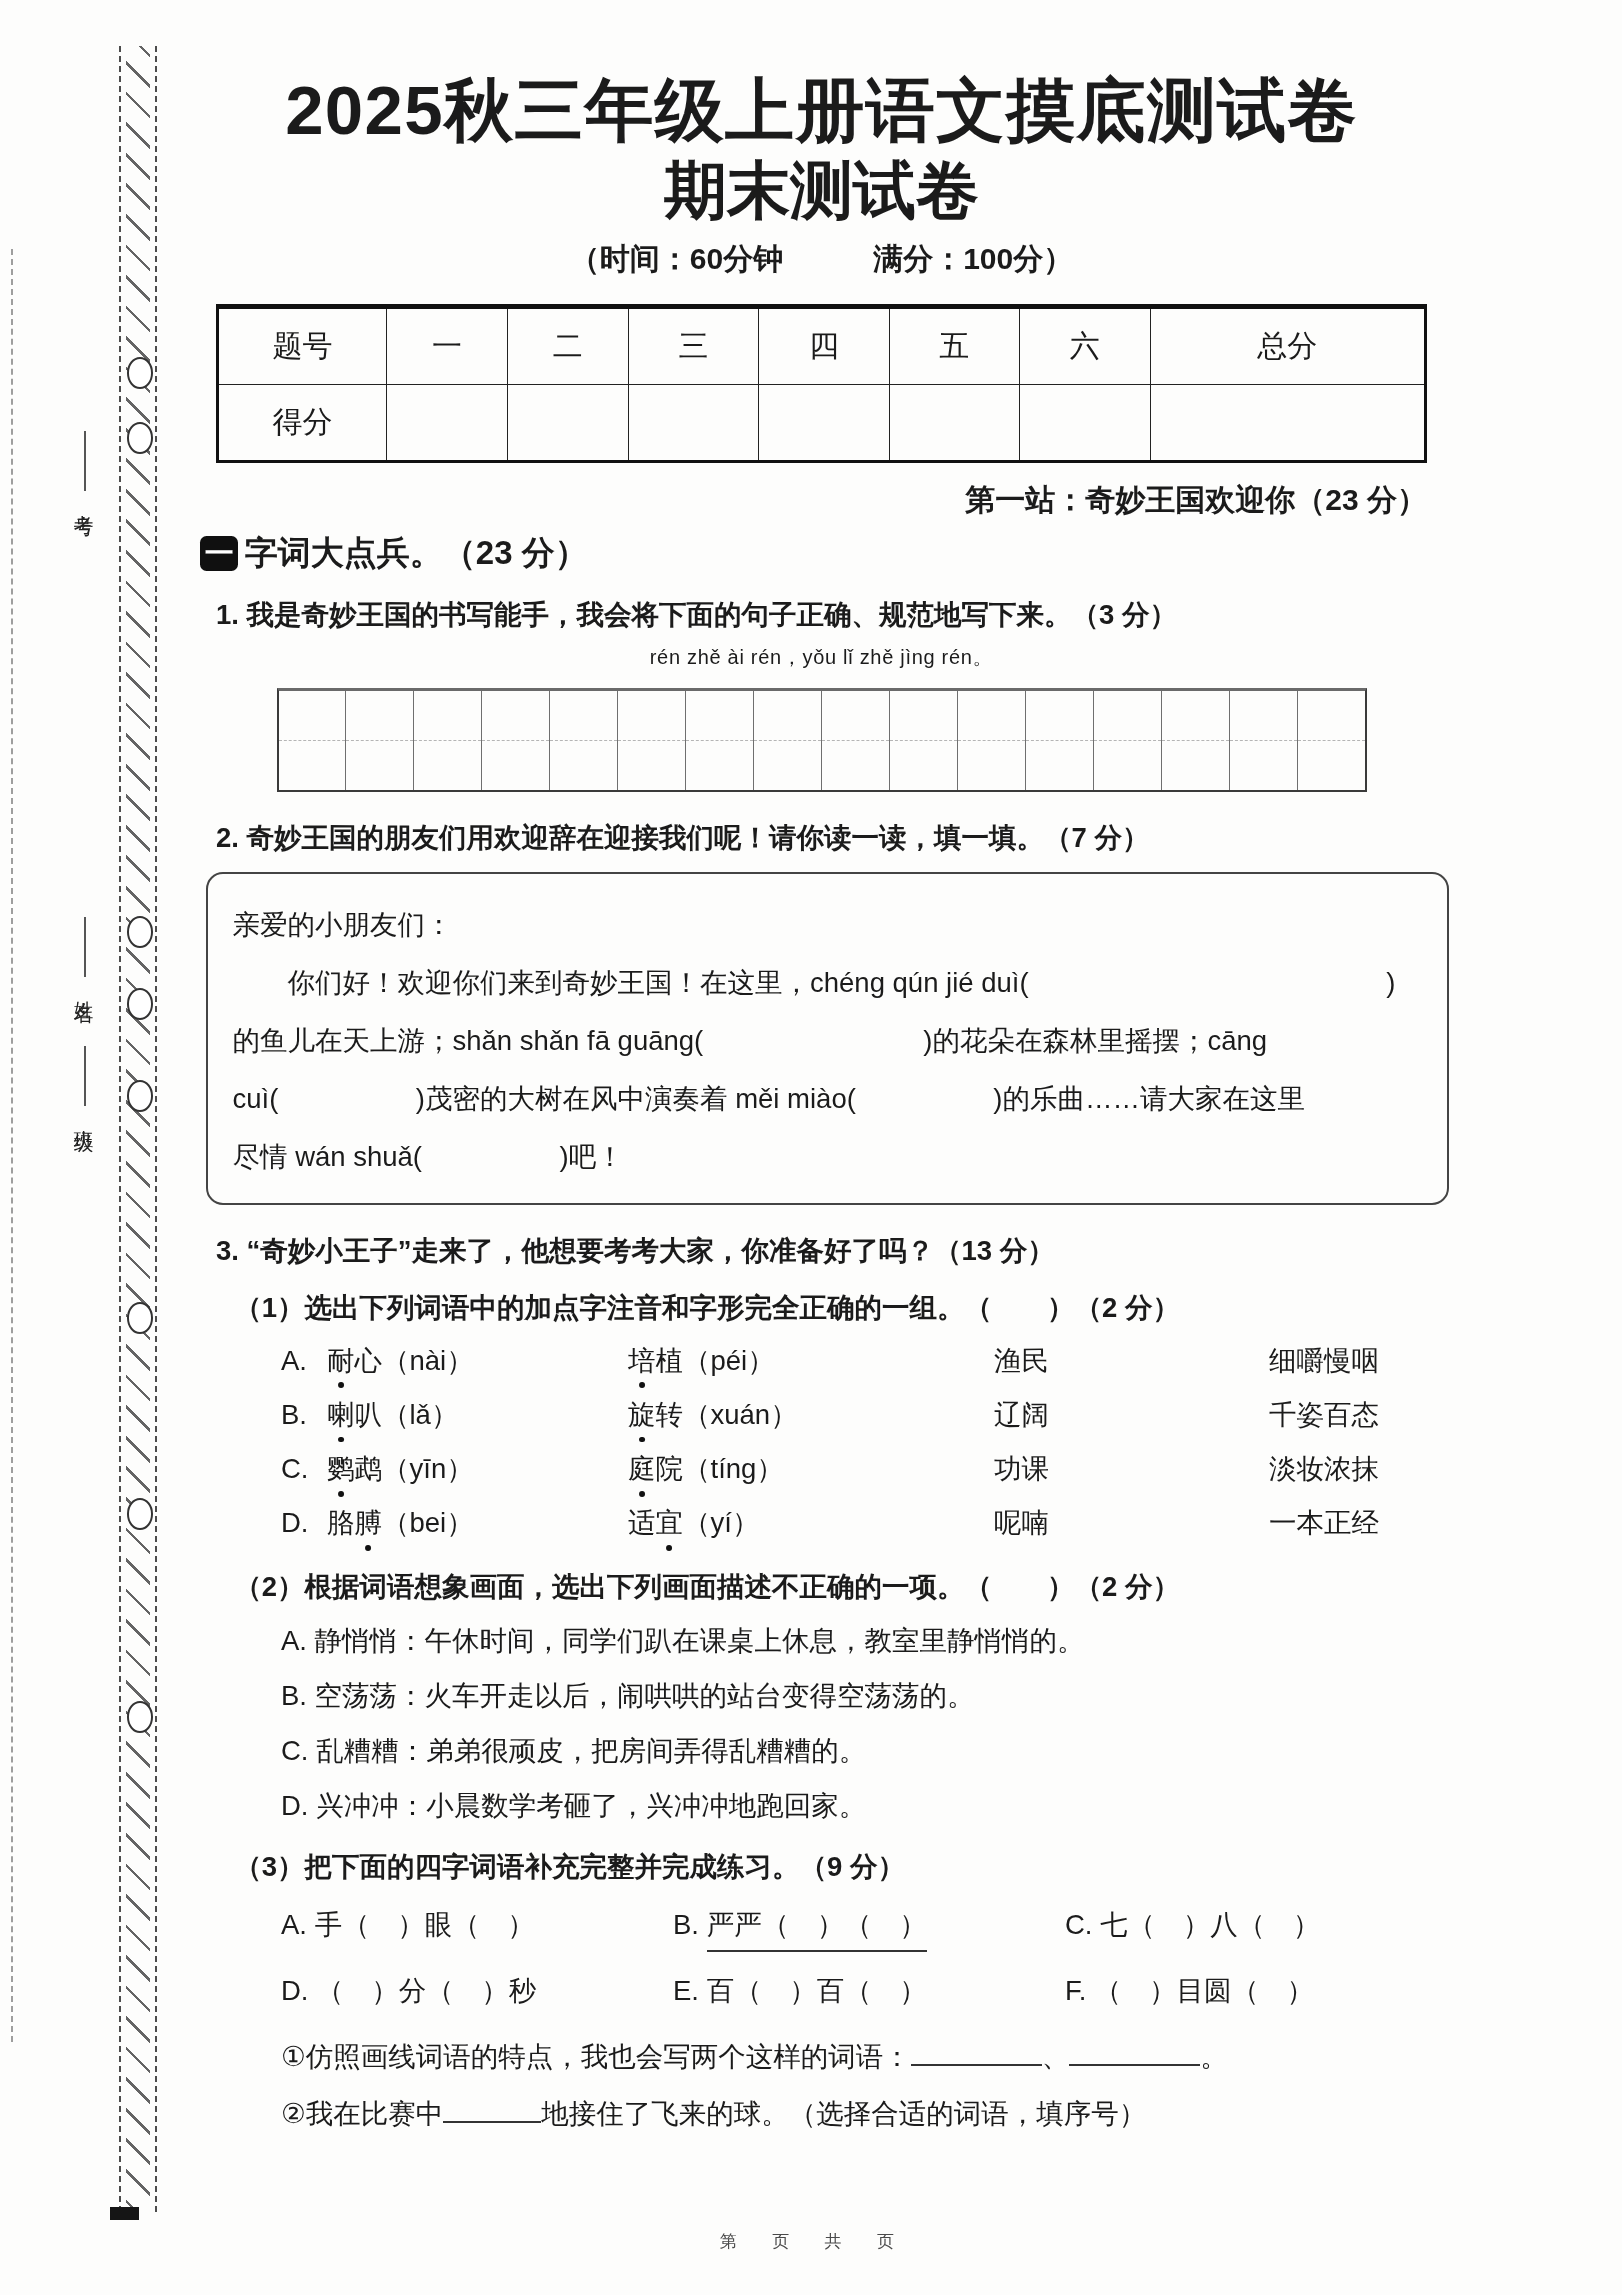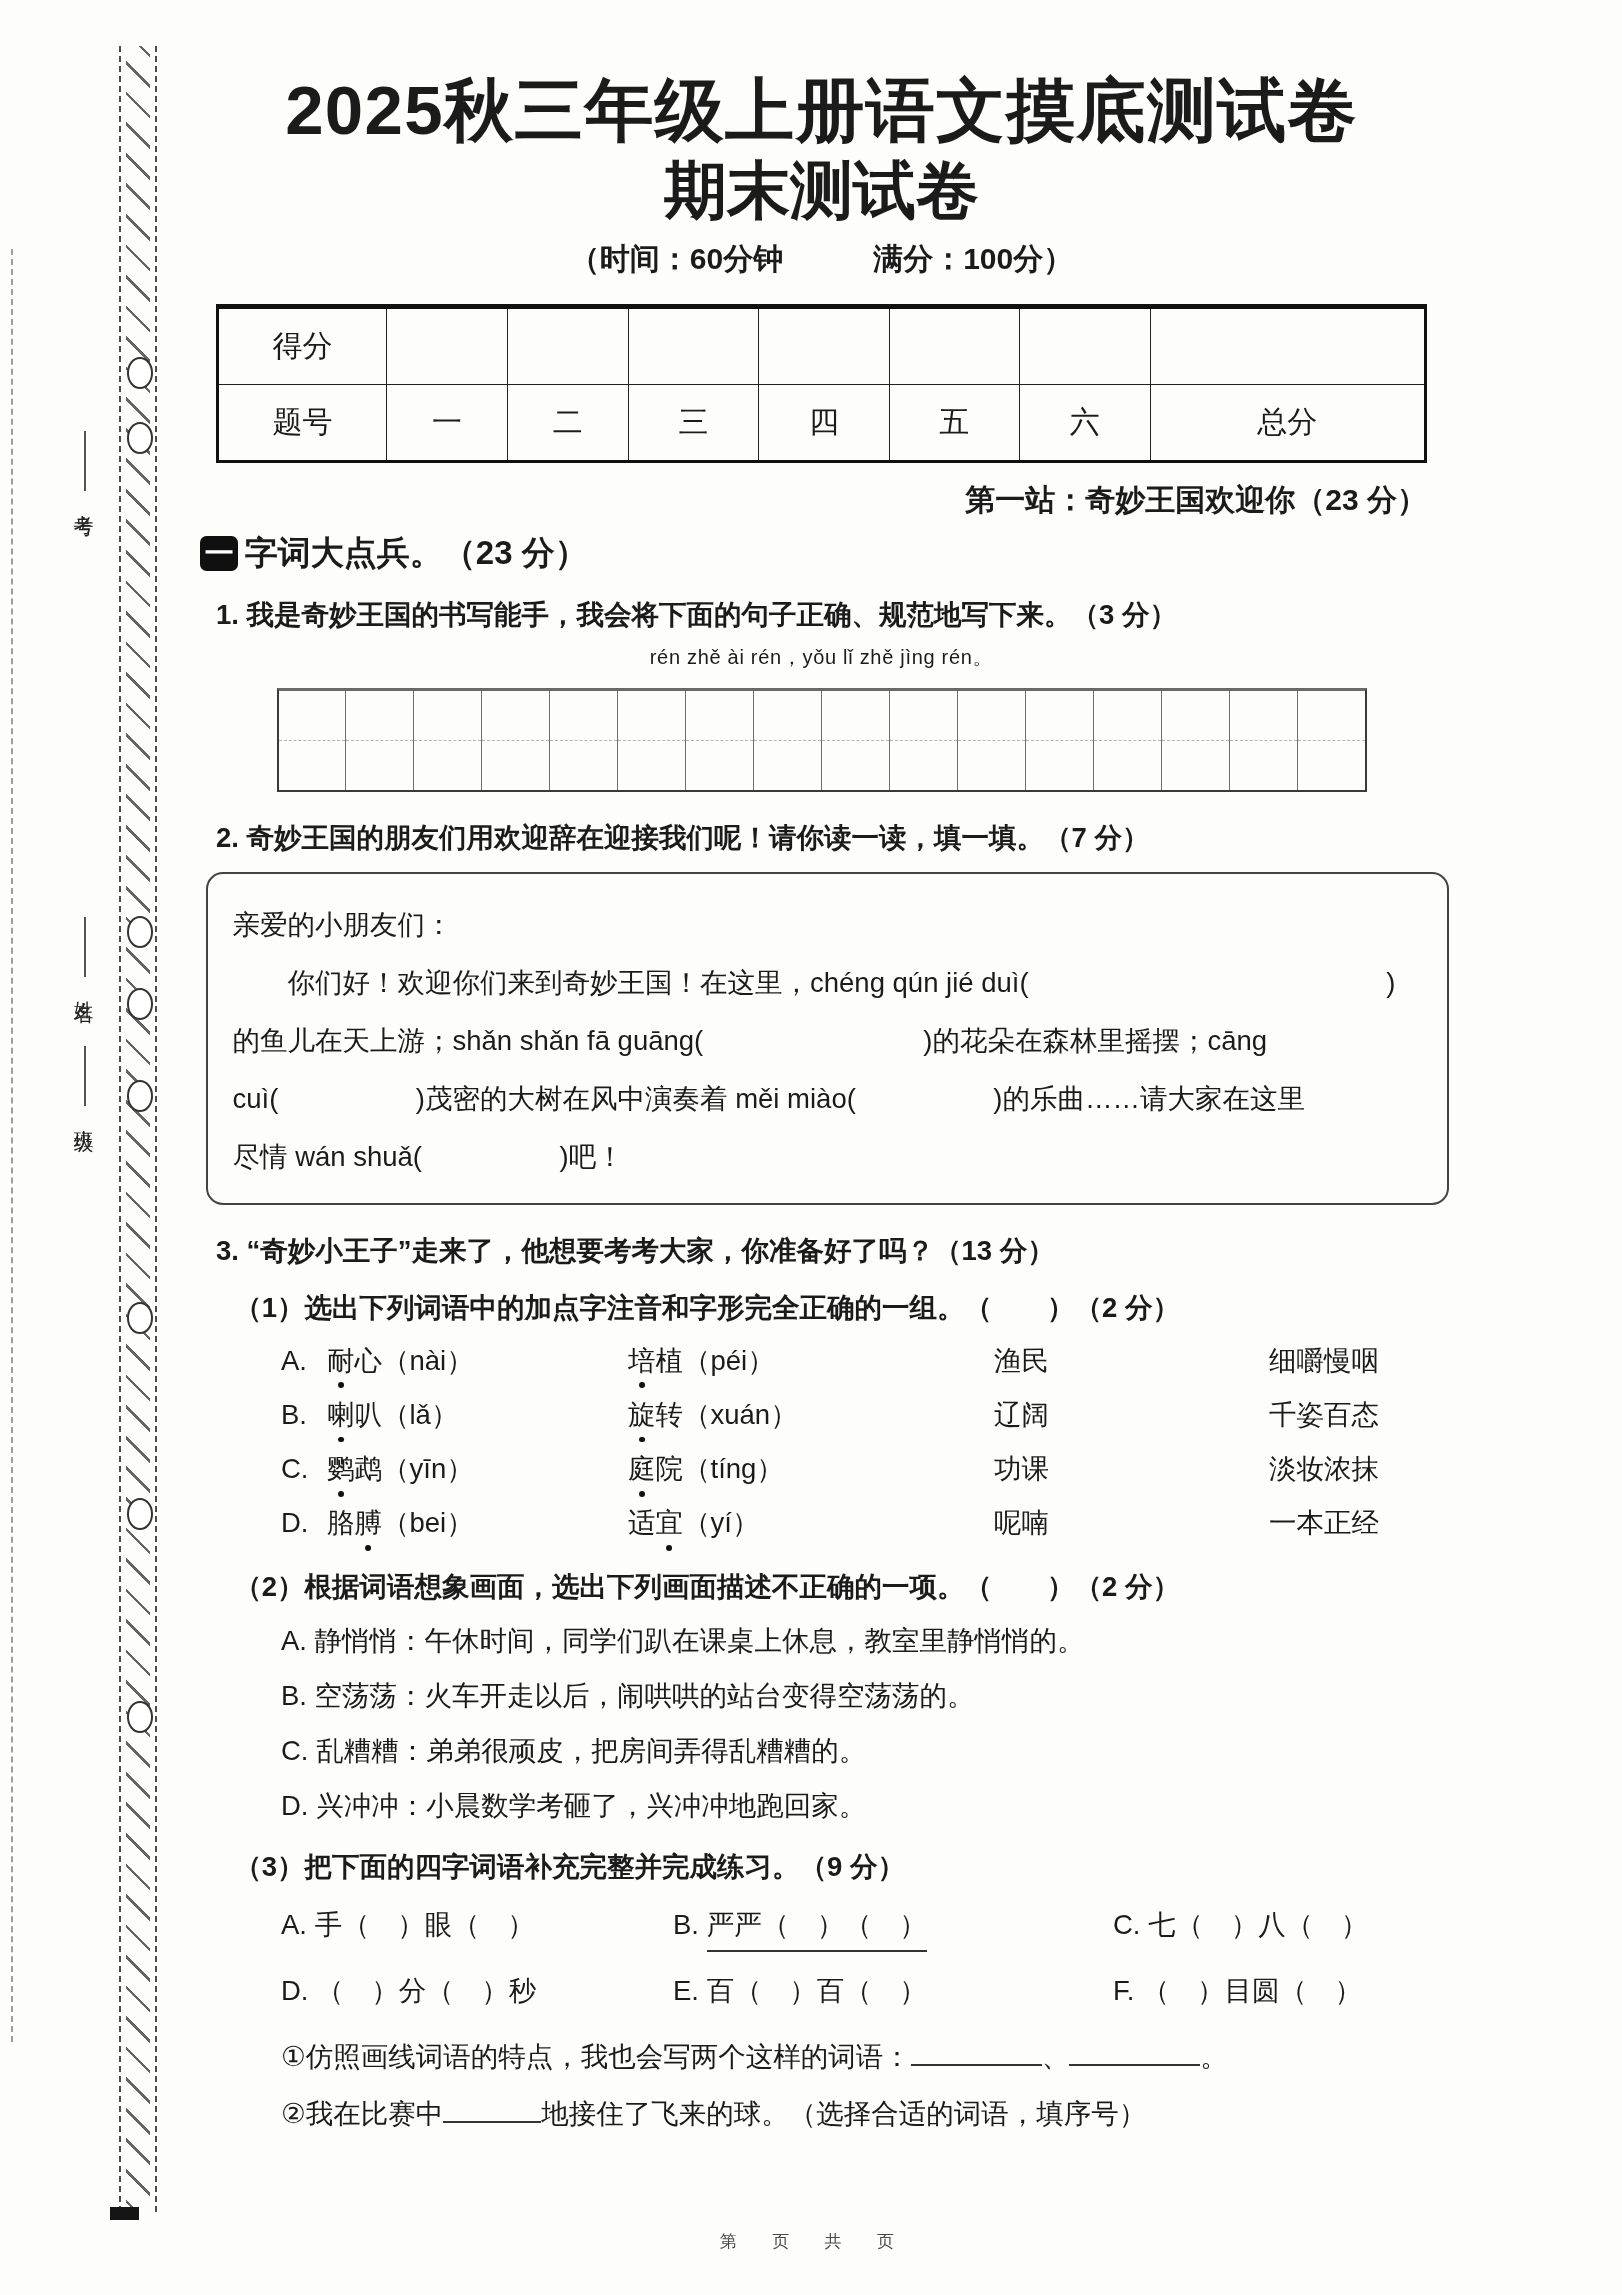--- a/index.html
+++ b/index.html
@@ -89,21 +89,21 @@
   .dotchar{position:relative;display:inline-block;}
   .dotchar::after{
     content:"";position:absolute;left:50%;bottom:-7.9px;transform:translateX(-50%);
     width:5.9px;height:5.9px;border-radius:50%;background:#111;
   }
   
   .pic-opt{font-size:27.5px;margin:17px 0 0 65px;line-height:1.38;}
   
   .idiom-row{display:flex;margin:21px 0 0 65px;font-size:27.5px;gap:12px;}
   .idiom-item{flex:0 0 380px;white-space:nowrap;}
-  .idiom-item:last-child{flex:1;margin-left:48px;}
+  .idiom-item:last-child{flex:1;}
   .u-line{border-bottom:2.6px solid #333;padding-bottom:10px;}
   .note{font-size:27.5px;margin:27.5px 0 0 65px;line-height:1.4;}
   .note2{margin-top:17px;}
   .blank{
     display:inline-block;height:1em;border-bottom:2px solid #333;
     vertical-align:baseline;
   }
   .blank.w200{width:131px;}
   .blank.w150{width:98px;}
   .footer{
@@ -154,39 +154,39 @@
           <col style="width:10%">
           <col style="width:10%">
           <col style="width:10.8%">
         <col style="width:10.8%">
           <col style="width:10.8%">
           <col style="width:10.8%">
           <col style="width:22.8%">
       </colgroup>
       <tbody>
           <tr>
-        <td>得分</td>
-        <td></td>
-        <td></td>
-        <td></td>
-        <td></td>
-        <td></td>
-        <td></td>
-        <td></td>
-      </tr>
-      <tr>
         <td>题号</td>
         <td>一</td>
         <td>二</td>
         <td>三</td>
         <td>四</td>
         <td>五</td>
         <td>六</td>
         <td>总分</td>
       </tr>
+      <tr>
+        <td>得分</td>
+        <td></td>
+        <td></td>
+        <td></td>
+        <td></td>
+        <td></td>
+        <td></td>
+        <td></td>
+      </tr>
     </tbody>
       </table>
 
     <div class="station">第一站：奇妙王国欢迎你（23 分）</div>
 
     <div class="sec-head">
       <div class="sec-badge">一</div>
       <div class="sec-title">字词大点兵。（23 分）</div>
     </div>
 

